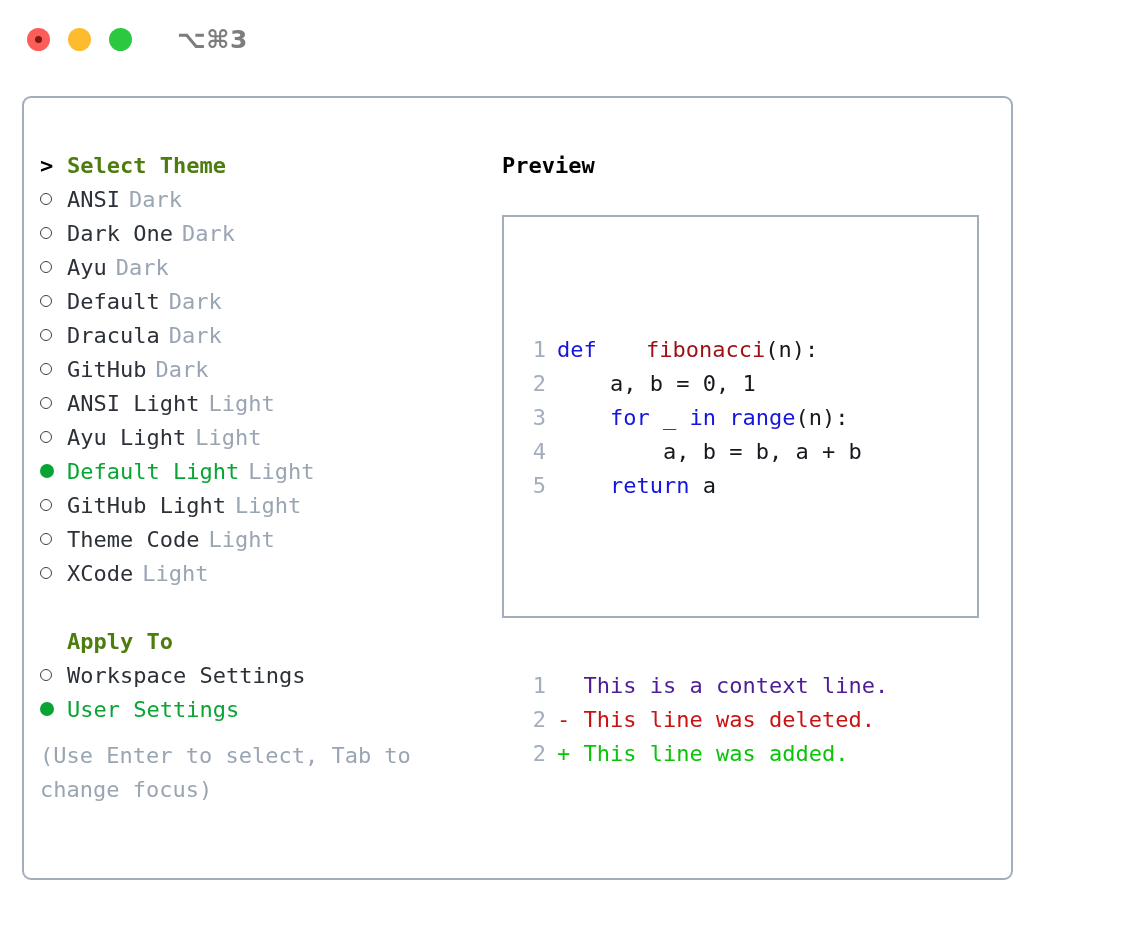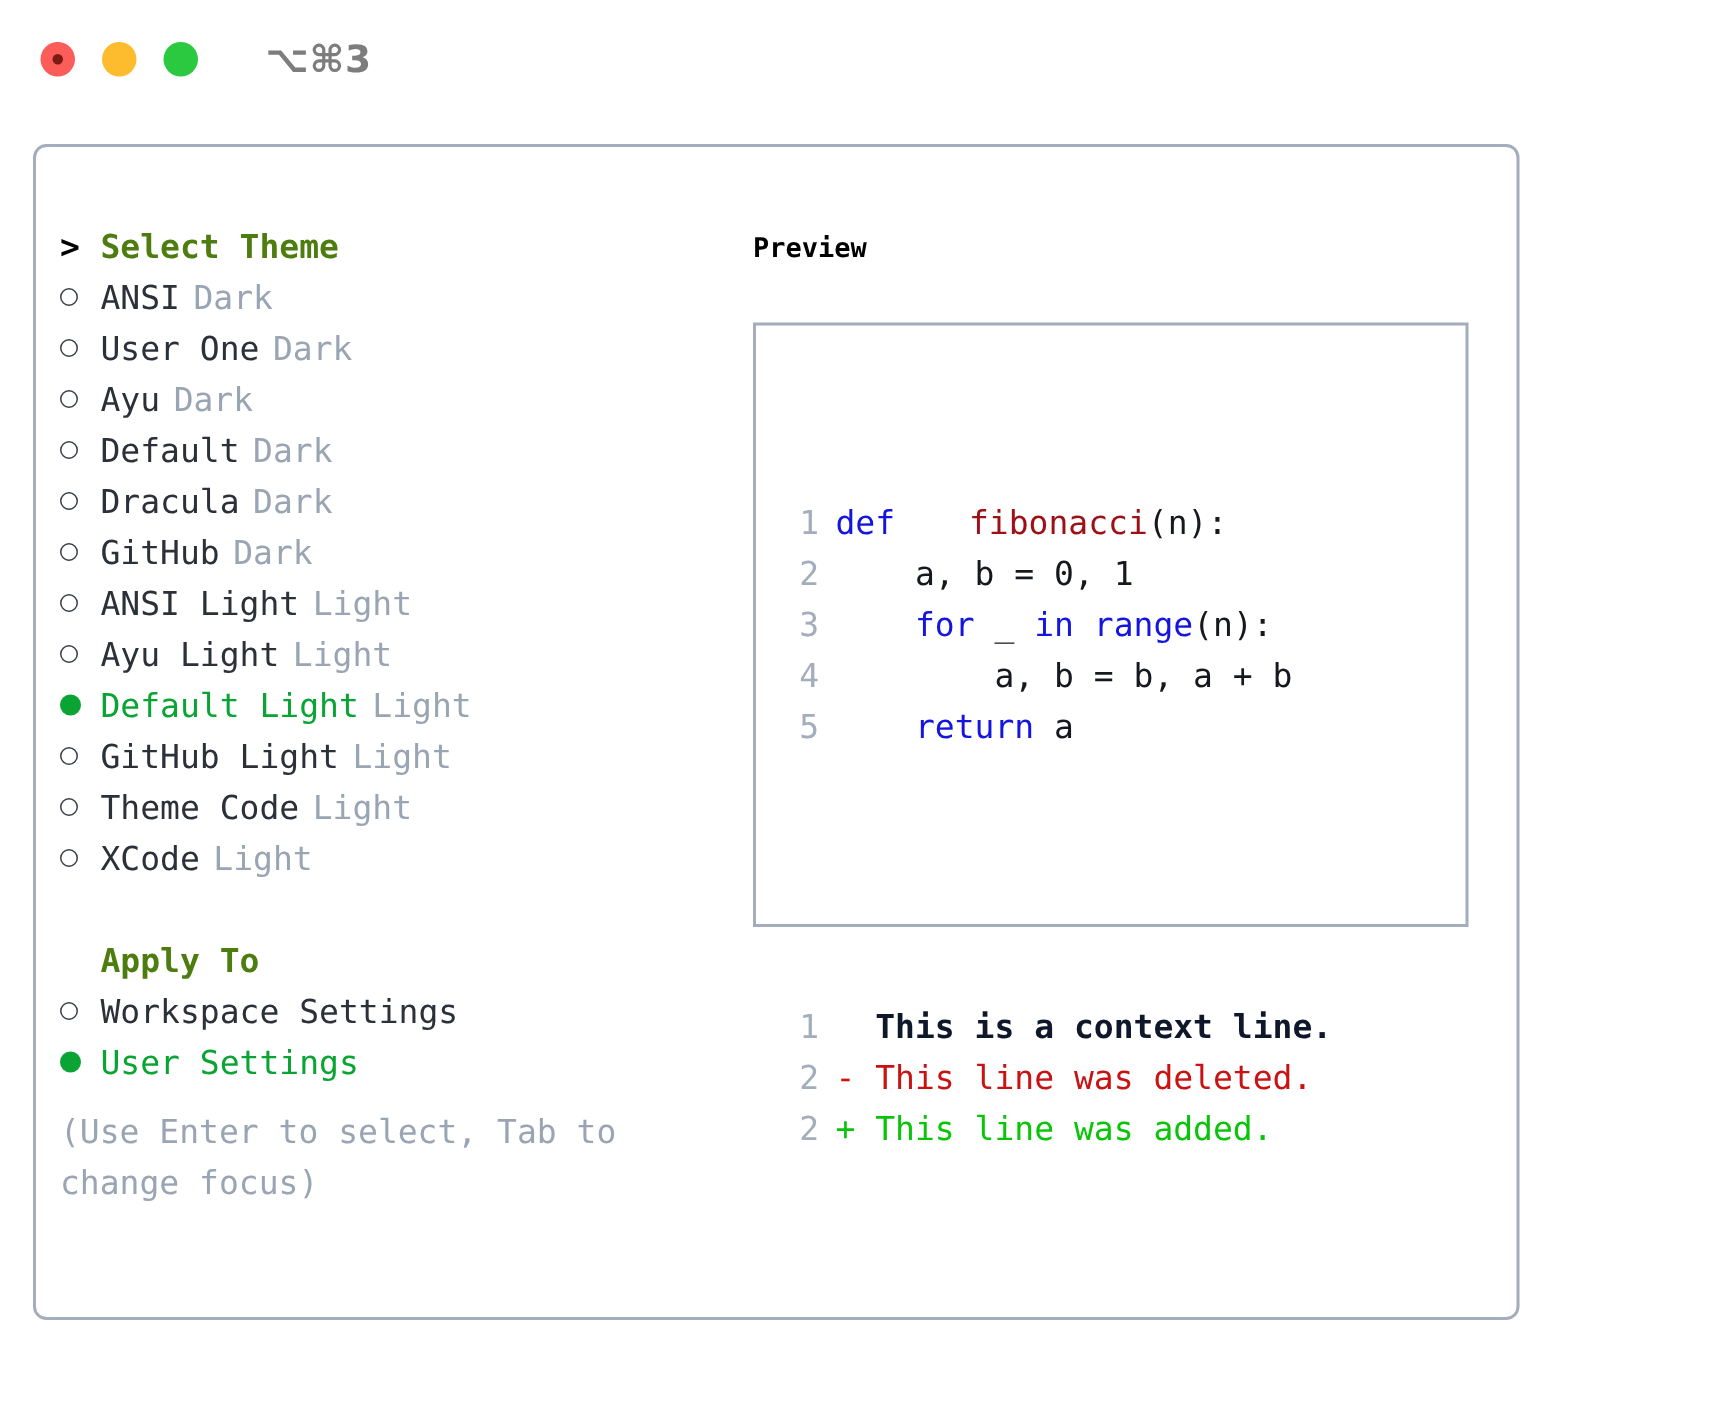--- a/index.html
+++ b/index.html
@@ -165,21 +165,21 @@
   }
 
   
   .right-col {
     position: absolute;
     left: 478px;
     top: 51px;
     width: 500px;
   }
   .preview-title {
-    font-size: 18px;
+    font-size: 22px;
     font-weight: bold;
     color: #000000;
     line-height: 34px;
   }
   .preview-box {
     margin-top: 32px;
     width: 477px;
     height: 403px;
     border: 2px solid #a3adbb;
     box-sizing: border-box;
@@ -206,21 +206,21 @@
     flex: 0 0 26px;
     text-align: right;
     color: #a3adbb;
     margin-right: 11px;
   }
   .blank-line { height: 30px; }
 
   .tok-kw   { color: #1515e0; text-align: right; }
   .tok-fn   { color: #9c1016; margin-left: 36px; }
   .tok-plain{ color: #15181d; }
-  .tok-ctx  { color: #0f172a; font-weight: bold; }
+  .tok-ctx  { color: #4c1d95; }
   .tok-del  { color: #c91212; }
   .tok-add  { color: #0ac40a; }
 </style>
 </head>
 <body>
 
 <div class="window">
 
   <div class="titlebar">
     <div class="lights">
@@ -236,21 +236,21 @@
 
       <div class="left-col">
 
         <div class="row">
           <span class="marker caret">&gt;</span>
           <span class="section-title">Select Theme</span>
         </div>
 
         <div id="theme-list">
             <div class="row"><span class="marker"><span class="bullet-ring"></span></span><span class="item-label">ANSI</span><span class="item-tag">Dark</span></div>
-            <div class="row"><span class="marker"><span class="bullet-ring"></span></span><span class="item-label">User One</span><span class="item-tag">Dark</span></div>
+            <div class="row"><span class="marker"><span class="bullet-ring"></span></span><span class="item-label">Dark One</span><span class="item-tag">Dark</span></div>
             <div class="row"><span class="marker"><span class="bullet-ring"></span></span><span class="item-label">Ayu</span><span class="item-tag">Dark</span></div>
             <div class="row"><span class="marker"><span class="bullet-ring"></span></span><span class="item-label">Default</span><span class="item-tag">Dark</span></div>
             <div class="row"><span class="marker"><span class="bullet-ring"></span></span><span class="item-label">Dracula</span><span class="item-tag">Dark</span></div>
             <div class="row"><span class="marker"><span class="bullet-ring"></span></span><span class="item-label">GitHub</span><span class="item-tag">Dark</span></div>
             <div class="row"><span class="marker"><span class="bullet-ring"></span></span><span class="item-label">ANSI Light</span><span class="item-tag">Light</span></div>
             <div class="row"><span class="marker"><span class="bullet-ring"></span></span><span class="item-label">Ayu Light</span><span class="item-tag">Light</span></div>
             <div class="row"><span class="marker"><span class="bullet-dot"></span></span><span class="item-label selected">Default Light</span><span class="item-tag">Light</span></div>
             <div class="row"><span class="marker"><span class="bullet-ring"></span></span><span class="item-label">GitHub Light</span><span class="item-tag">Light</span></div>
             <div class="row"><span class="marker"><span class="bullet-ring"></span></span><span class="item-label">Theme Code</span><span class="item-tag">Light</span></div>
             <div class="row"><span class="marker"><span class="bullet-ring"></span></span><span class="item-label">XCode</span><span class="item-tag">Light</span></div>

